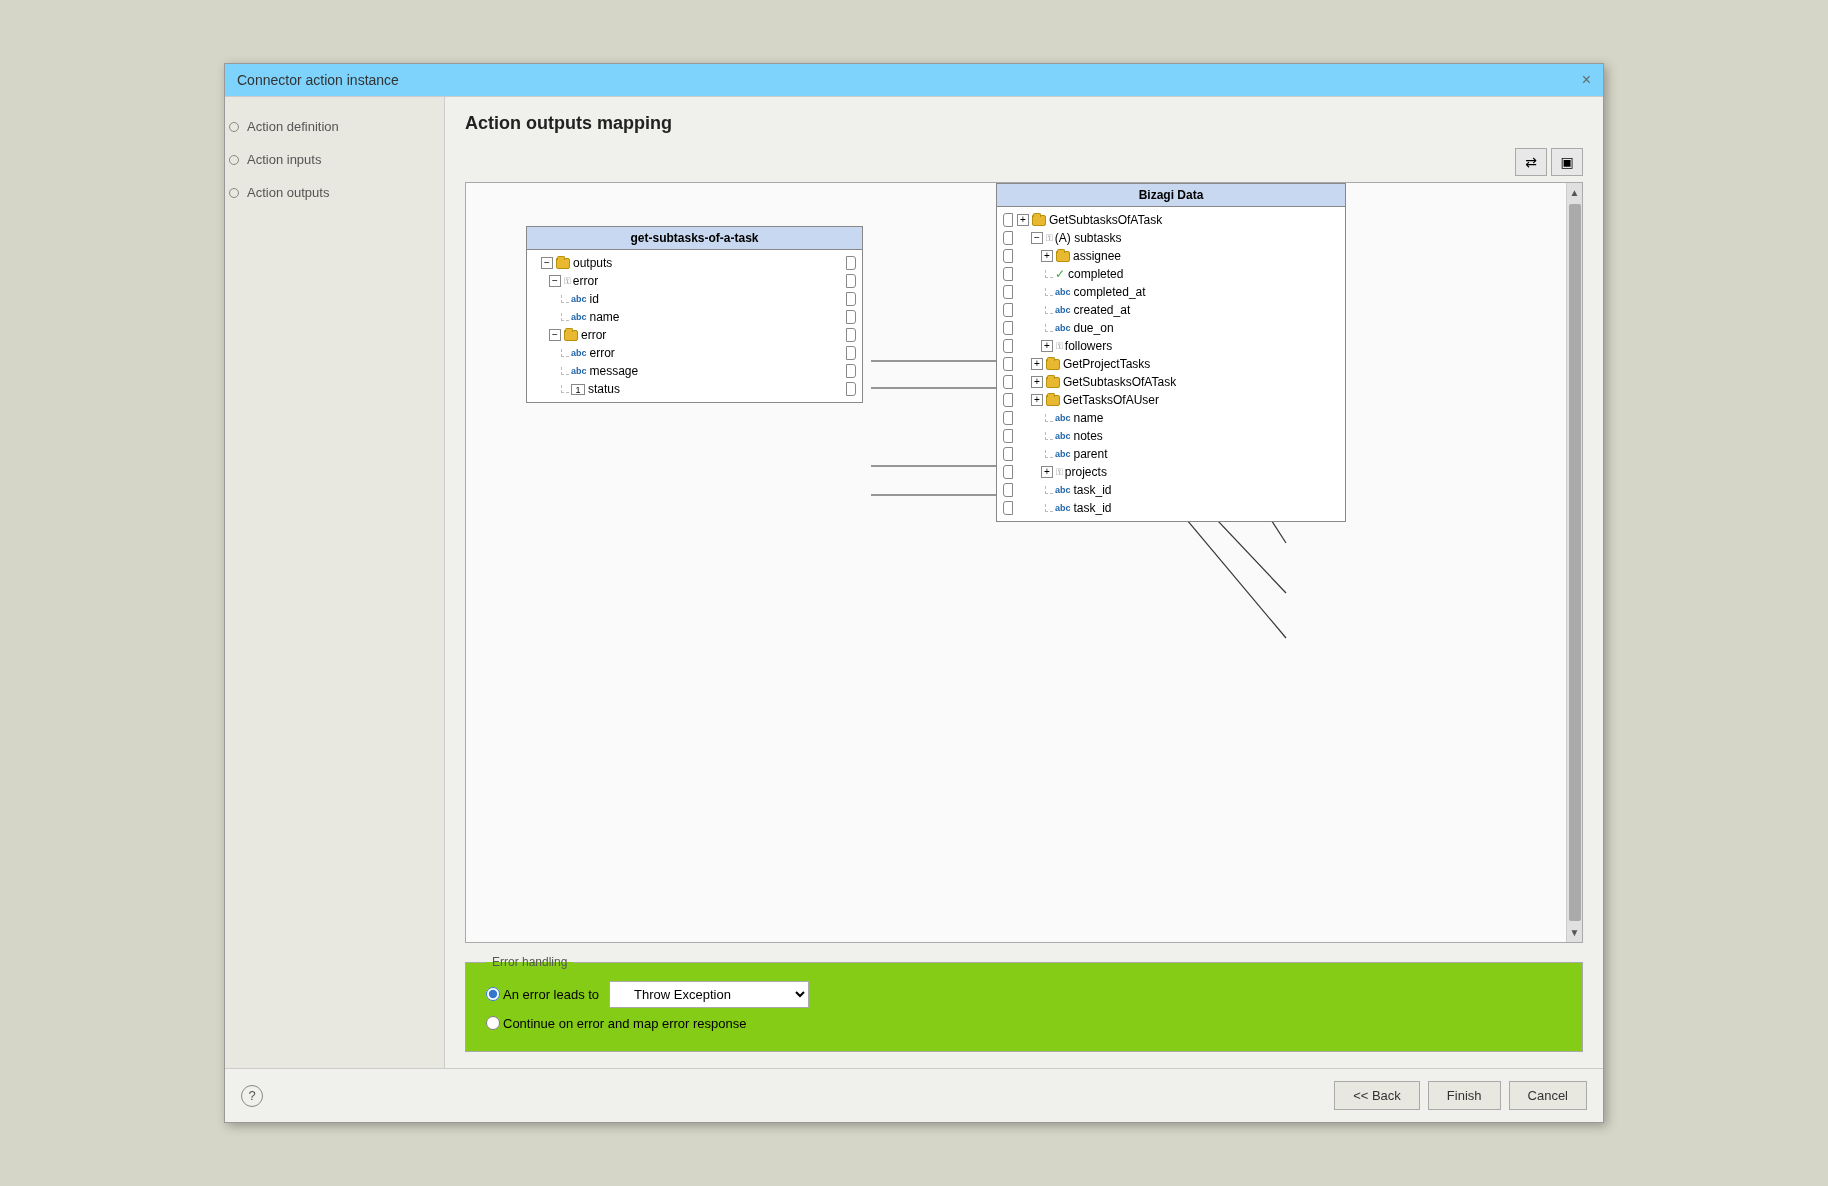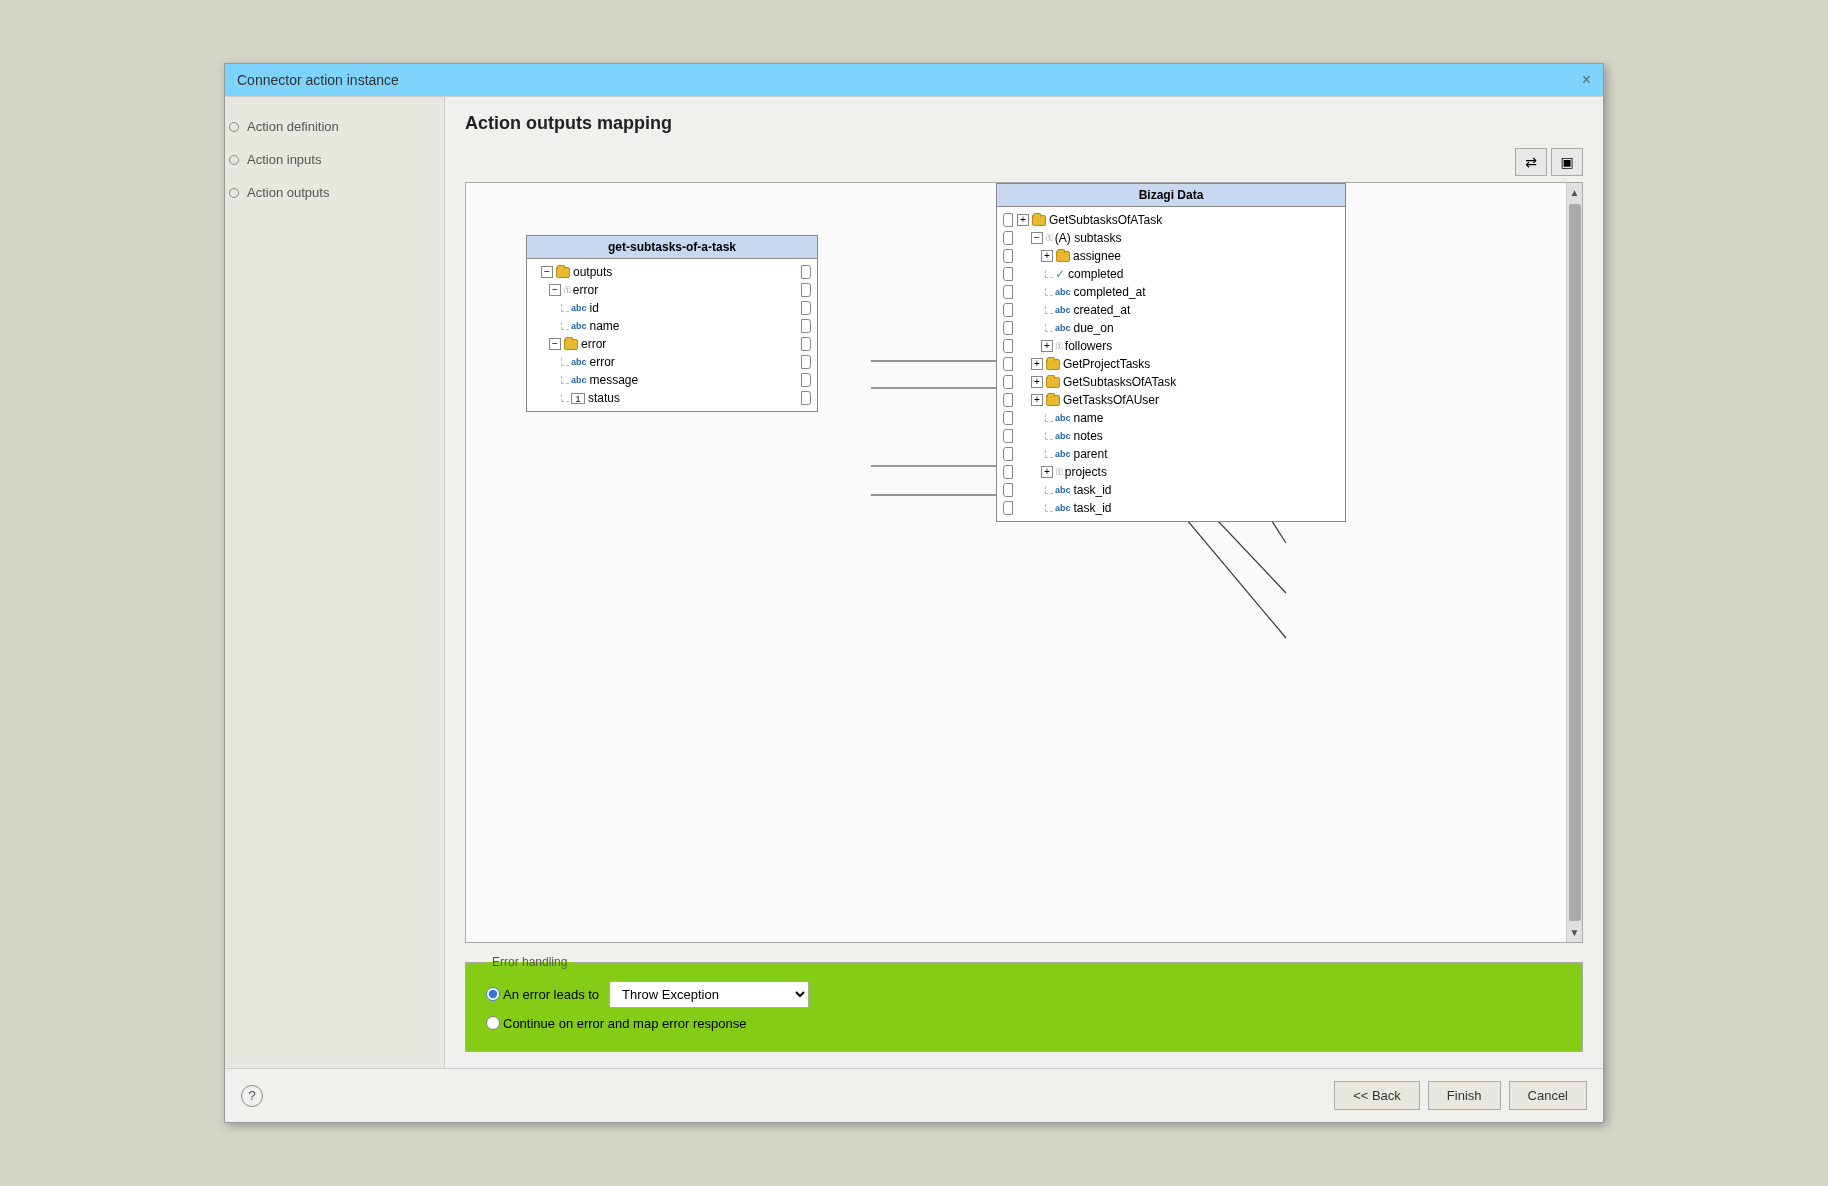--- a/index.html
+++ b/index.html
@@ -273,21 +273,21 @@
       align-items: flex-start;
       gap: 3px;
       font-size: 13px;
     }
     .radio-input {
       width: 14px;
       height: 14px;
       accent-color: #3377cc;
     }
     .dropdown-select {
-      padding: 4px 8px;
+      padding: 4px 20px;
       border: 1px solid #aaa;
       background: #fff;
       font-size: 13px;
       min-width: 200px;
       cursor: pointer;
     }
     
     .footer {
       border-top: 1px solid #ccc;
       padding: 12px 16px;
@@ -371,21 +371,21 @@
 
             <line x1="405" y1="283" x2="560" y2="283" stroke="#333" stroke-width="1.2"></line>
             <line x1="560" y1="283" x2="700" y2="283" stroke="#333" stroke-width="1.2"></line>
             <line x1="700" y1="283" x2="820" y2="410" stroke="#333" stroke-width="1.2"></line>
 
             <line x1="405" y1="312" x2="560" y2="312" stroke="#333" stroke-width="1.2"></line>
             <line x1="560" y1="312" x2="700" y2="312" stroke="#333" stroke-width="1.2"></line>
             <line x1="700" y1="312" x2="820" y2="455" stroke="#333" stroke-width="1.2"></line>
           </svg>
 
-          <div class="box" style="left:60px; top:52px; width:292px;">
+          <div class="box" style="left:60px; top:43px; width:337px;">
             <div class="box-header">
               <span>get-subtasks-of-a-task</span>
             </div>
             <div class="box-body">
 
               <div class="tree-row">
                 <span class="indent-1" style="display:inline-block; width:4px;"></span>
                 <span class="expand-icon">−</span>
                 <span class="icon-folder"></span>
                 <span>outputs</span>

